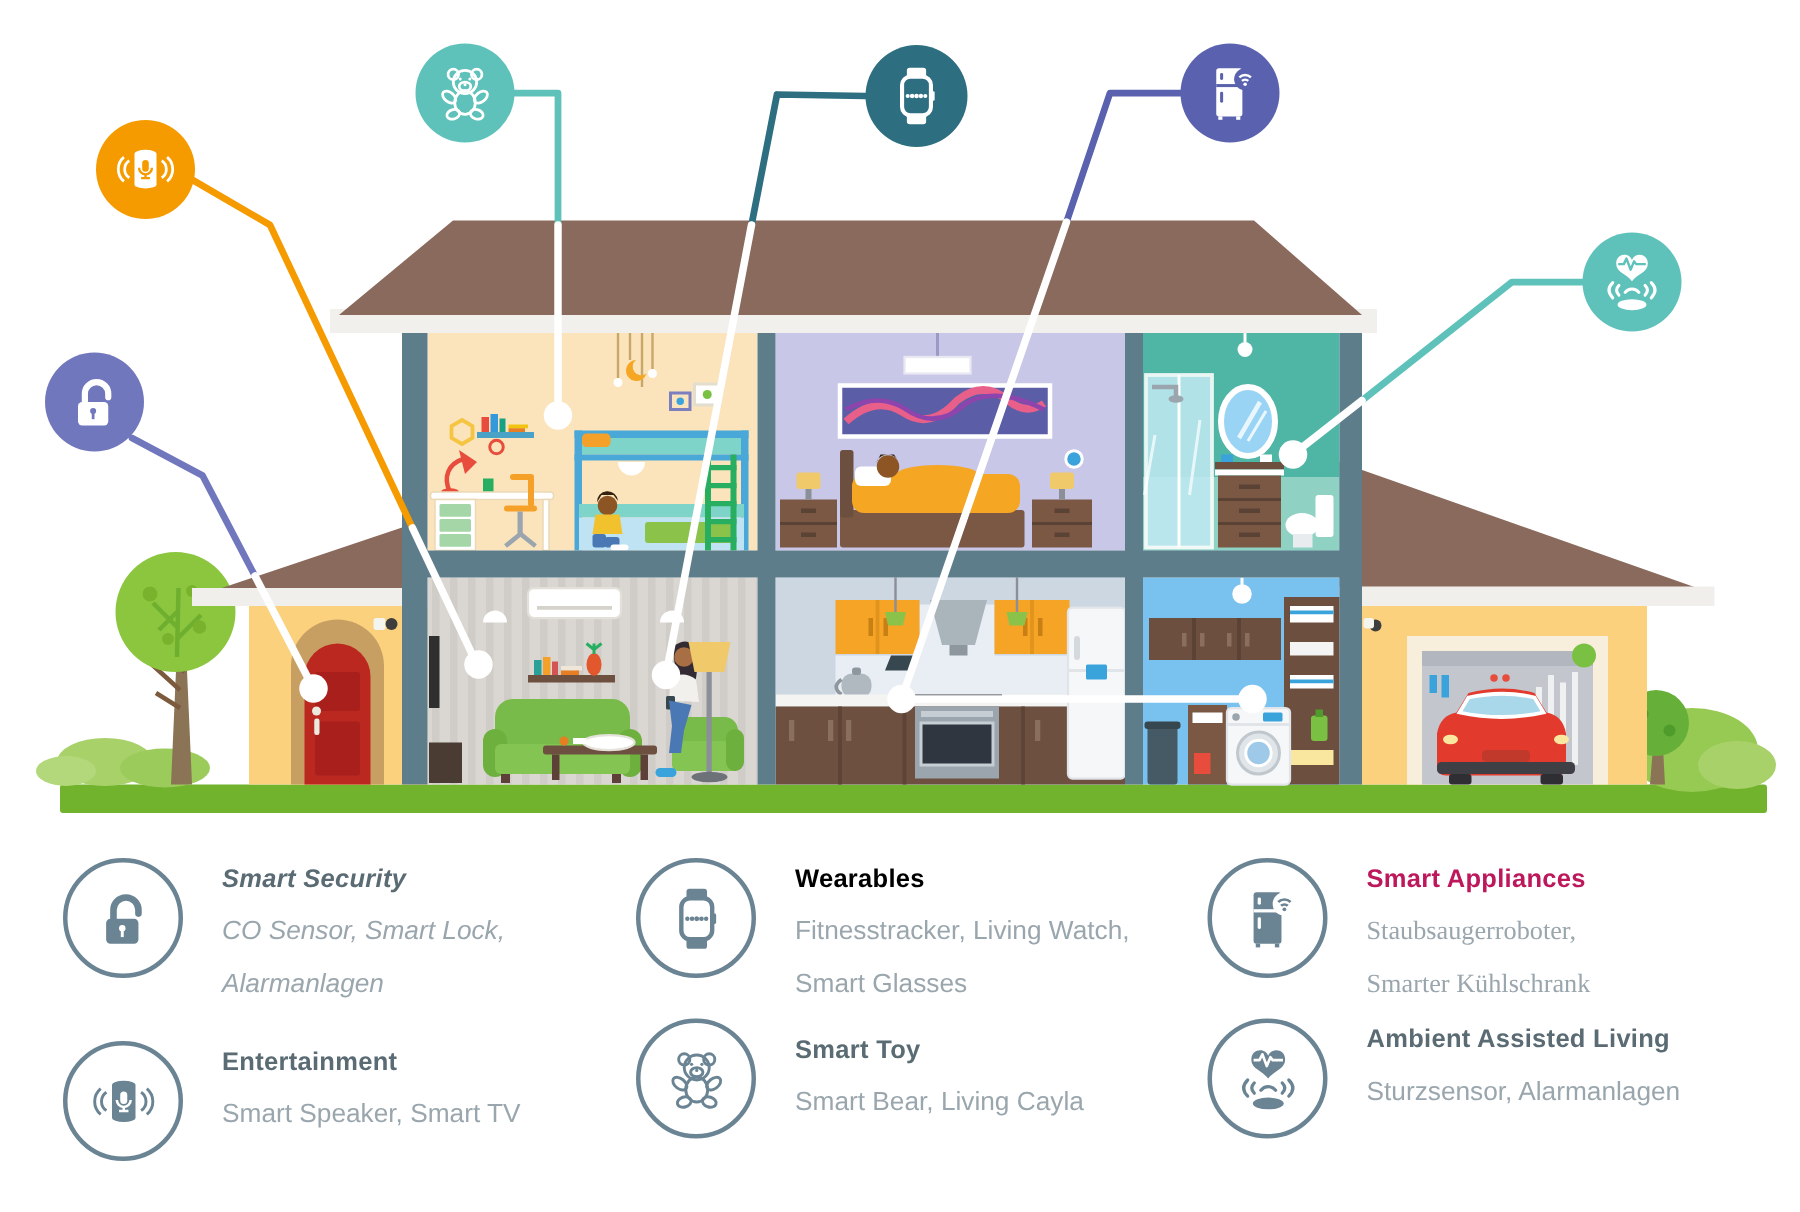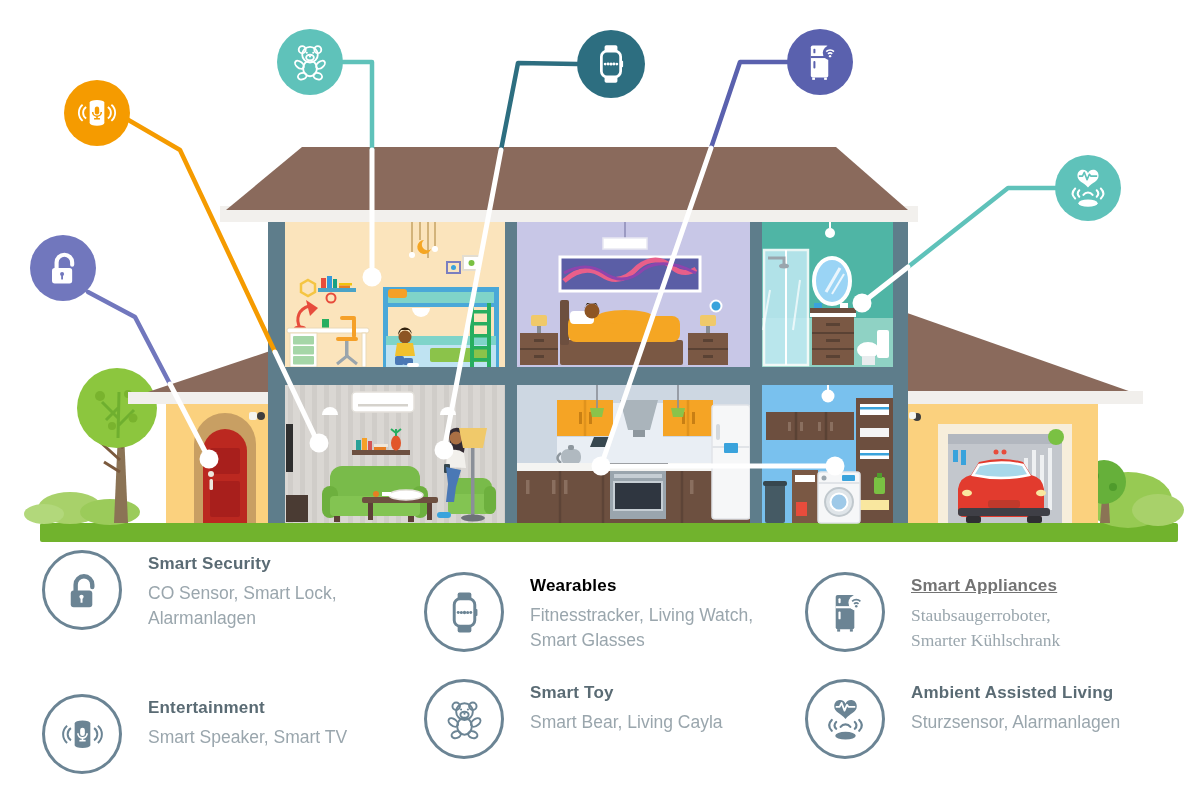--- a/index.html
+++ b/index.html
@@ -12,29 +12,29 @@
          width:66px;height:66px;color:#fff;}
   .badge svg{width:44px;height:44px;display:block;}
   .b-entertainment{left:64px;top:80px;}
   .b-security{left:30px;top:235px;}
   .b-toy{left:277px;top:29px;}
   .b-wearables{left:577px;top:30px;width:68px;height:68px;}
   .b-appliances{left:787px;top:29px;}
   .b-aal{left:1055px;top:155px;}
   
   .legend-item{position:absolute;display:flex;align-items:flex-start;}
-  .li-1{left:42px;top:550px;}  .li-2{left:424px;top:572px;}  .li-3{left:805px;top:572px;}
-  .li-4{left:42px;top:679px;margin-top:15px;}  .li-5{left:424px;top:679px;}  .li-6{left:805px;top:679px;}
+  .li-1{left:42px;top:572px;font-style:italic;}  .li-2{left:424px;top:572px;}  .li-3{left:805px;top:572px;}
+  .li-4{left:42px;top:679px;margin-top:15px;}  .li-5{left:424px;top:679px;align-items:center;}  .li-6{left:805px;top:679px;}
   .legend-circle{width:80px;height:80px;border-radius:50%;border:3px solid #6b8494;background:#fff;
                  box-sizing:border-box;display:flex;align-items:center;justify-content:center;flex:0 0 auto;
                  color:#6b8494;--bg:#ffffff;}
   .legend-circle svg{width:47px;height:47px;display:block;}
   .legend-text{margin-left:26px;padding-top:4px;max-width:265px;}
   .legend-title{font-size:17px;font-weight:bold;color:#5a6b74;letter-spacing:.2px;}
-  .legend-sub{margin-top:7px;font-size:17.5px;line-height:25px;color:#9aa6ad;white-space:pre-line;}
+  .legend-sub{margin-top:7px;font-size:17.5px;line-height:35px;color:#9aa6ad;white-space:pre-line;}
 </style>
 </head>
 <body>
 
 <div id="stage">
 
 <svg width="0" height="0" style="position:absolute" aria-hidden="true">
   <defs>
     <symbol id="i-lock" viewBox="0 0 48 48">
       <path d="M17 25 v-7 a8.5 8.5 0 0 1 17 0 v2.5" fill="none" stroke="currentColor" stroke-width="4.5" stroke-linecap="round"></path>
@@ -572,21 +572,21 @@
 Smart Glasses</div>
   </div>
 </div>
 <div class="legend-item li-3">
   <div class="legend-circle" style="color: rgb(107, 132, 148); border-color: rgb(107, 132, 148); --bg: #ffffff;">
     <svg>
           <use href="#i-fridge"></use>
         </svg>
   </div>
   <div class="legend-text">
-    <div class="legend-title" style="color: #737373; text-decoration: underline;">Smart Appliances</div>
+    <div class="legend-title" style="color: #be185d;">Smart Appliances</div>
     <div class="legend-sub" style="color: rgb(154, 166, 173); font-family: Liberation Serif, serif;">Staubsaugerroboter,
 Smarter Kühlschrank</div>
   </div>
 </div>
 <div class="legend-item li-4">
   <div class="legend-circle" style="color: rgb(107, 132, 148); border-color: rgb(107, 132, 148); --bg: #ffffff;">
     <svg>
           <use href="#i-speaker"></use>
         </svg>
   </div>

